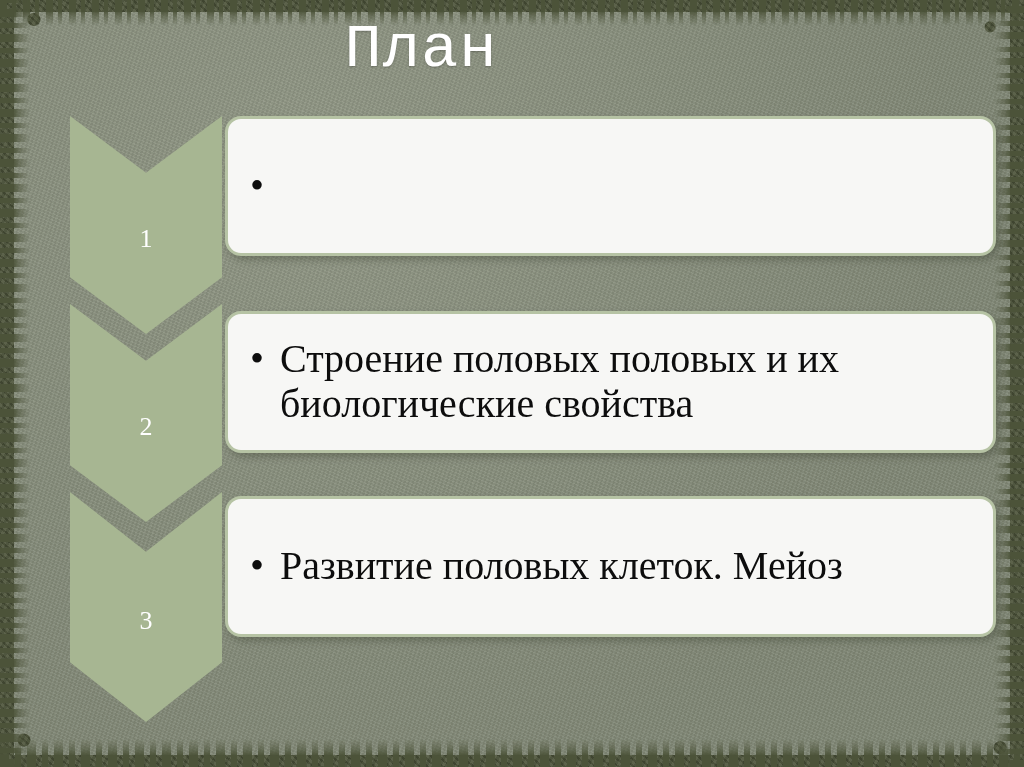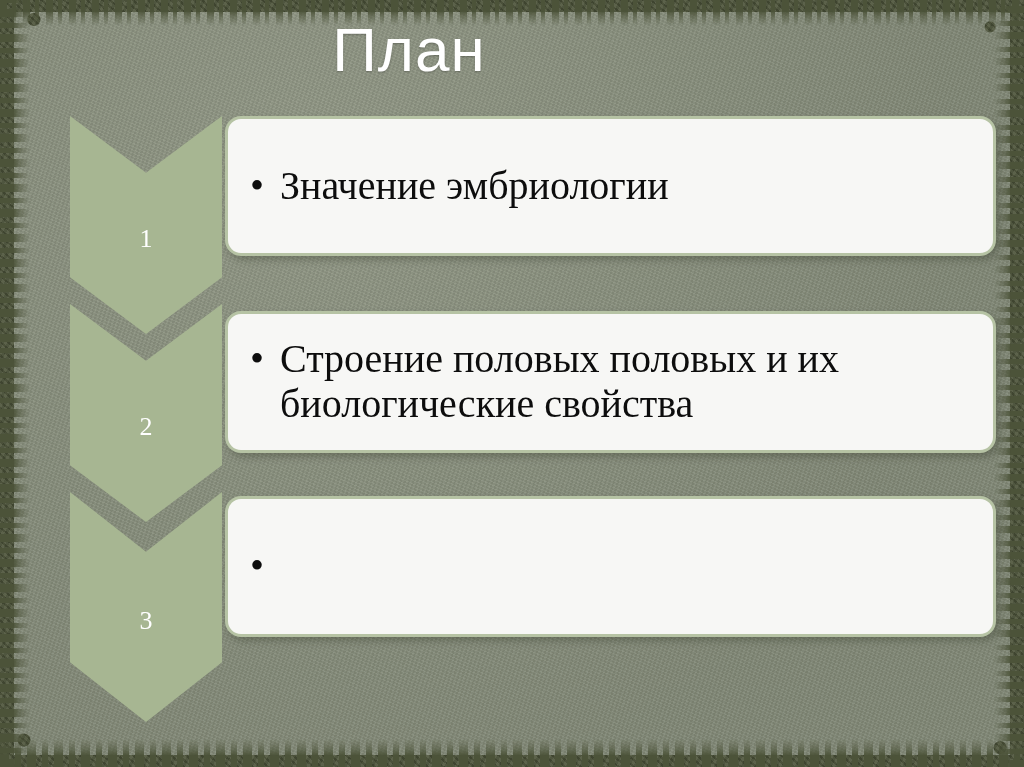--- a/index.html
+++ b/index.html
@@ -86,29 +86,29 @@
         #4c5339 0px, #4c5339 7px,
         rgba(76,83,57,0.0) 7px, rgba(76,83,57,0.0) 13px,
         #4c5339 13px, #4c5339 18px,
         rgba(76,83,57,0.0) 18px, rgba(76,83,57,0.0) 26px);
     -webkit-mask-image: linear-gradient(270deg, #000 0 42%, rgba(0,0,0,0.5) 64%, transparent 100%);
     mask-image: linear-gradient(270deg, #000 0 42%, rgba(0,0,0,0.5) 64%, transparent 100%);
   }
 
   #title {
     position: absolute;
-    left: 0;
+    left: 12px;
     top: 14px;
     width: 818px;
     text-align: center;
     color: #ffffff;
     font-size: 62px;
     line-height: 1.15;
     letter-spacing: 1px;
-    font-family: Liberation Sans, sans-serif;
+    font-family: Liberation Mono, monospace;
     text-shadow: 0 1px 2px rgba(0,0,0,0.25);
   }
 
   
   .chevron {
     position: absolute;
     left: 70px;
     width: 152px;
     color: #ffffff;
     background-color: #a7b692;
@@ -183,36 +183,36 @@
   <div class="edge edge-right"></div>
 
   <div id="title">План</div>
 
   <div class="chevron" id="chev1">
     <span class="num">1</span>
   </div>
   <div class="box" id="box1">
     <div class="box-text bullet-row">
       <span class="bullet">•</span>
-      <span class="bullet-text">Значение эмбриологии</span>
     </div>
   </div>
 
   <div class="chevron" id="chev2">
     <span class="num">2</span>
   </div>
   <div class="box" id="box2">
     <div class="box-text bullet-row">
       <span class="bullet">•</span>
       <span class="bullet-text">Строение половых половых и их биологические свойства</span>
     </div>
   </div>
 
   <div class="chevron" id="chev3">
     <span class="num">3</span>
   </div>
   <div class="box" id="box3">
     <div class="box-text bullet-row">
       <span class="bullet">•</span>
+      <span class="bullet-text">Развитие половых клеток. Мейоз</span>
     </div>
   </div>
 
 </div>
 
 </body></html>

